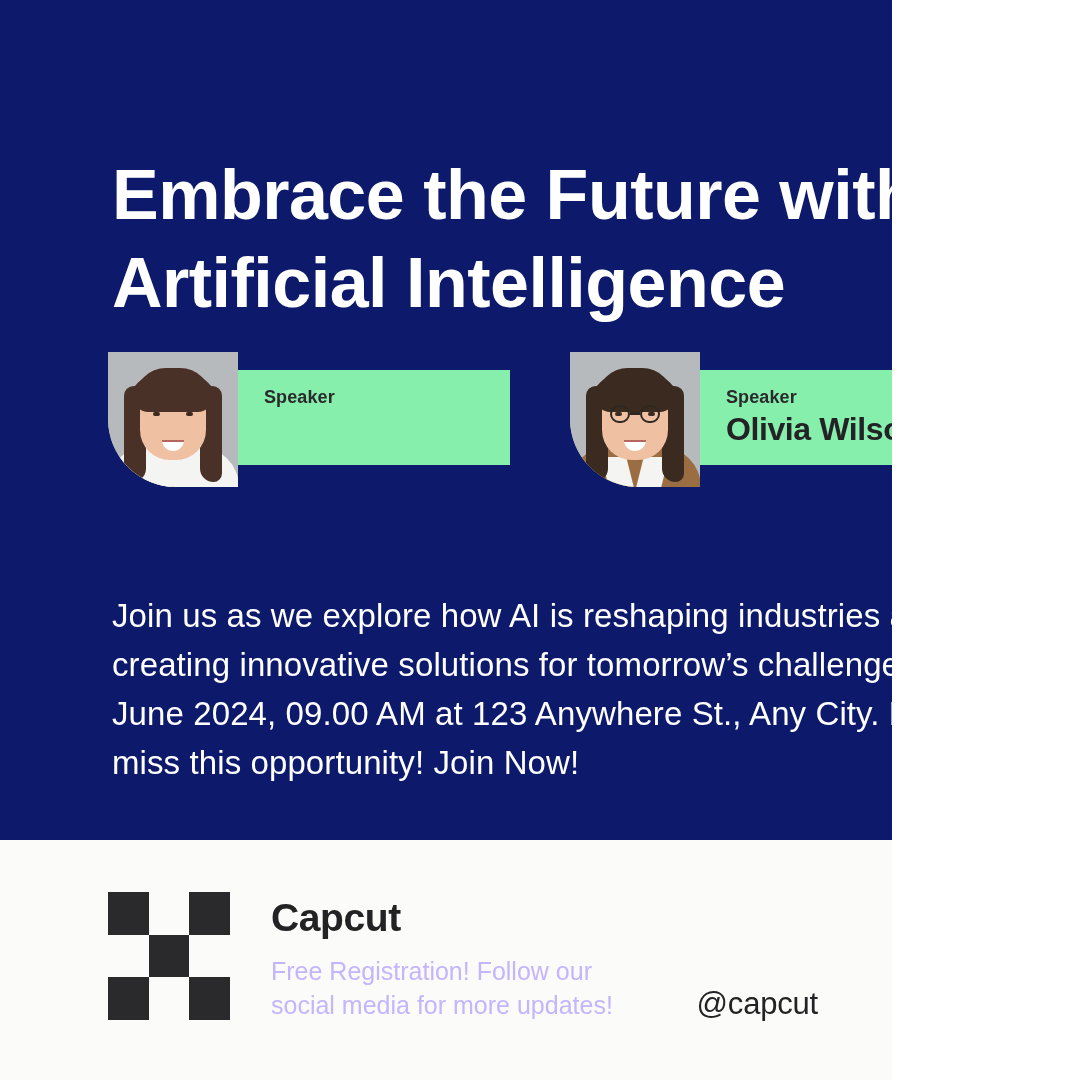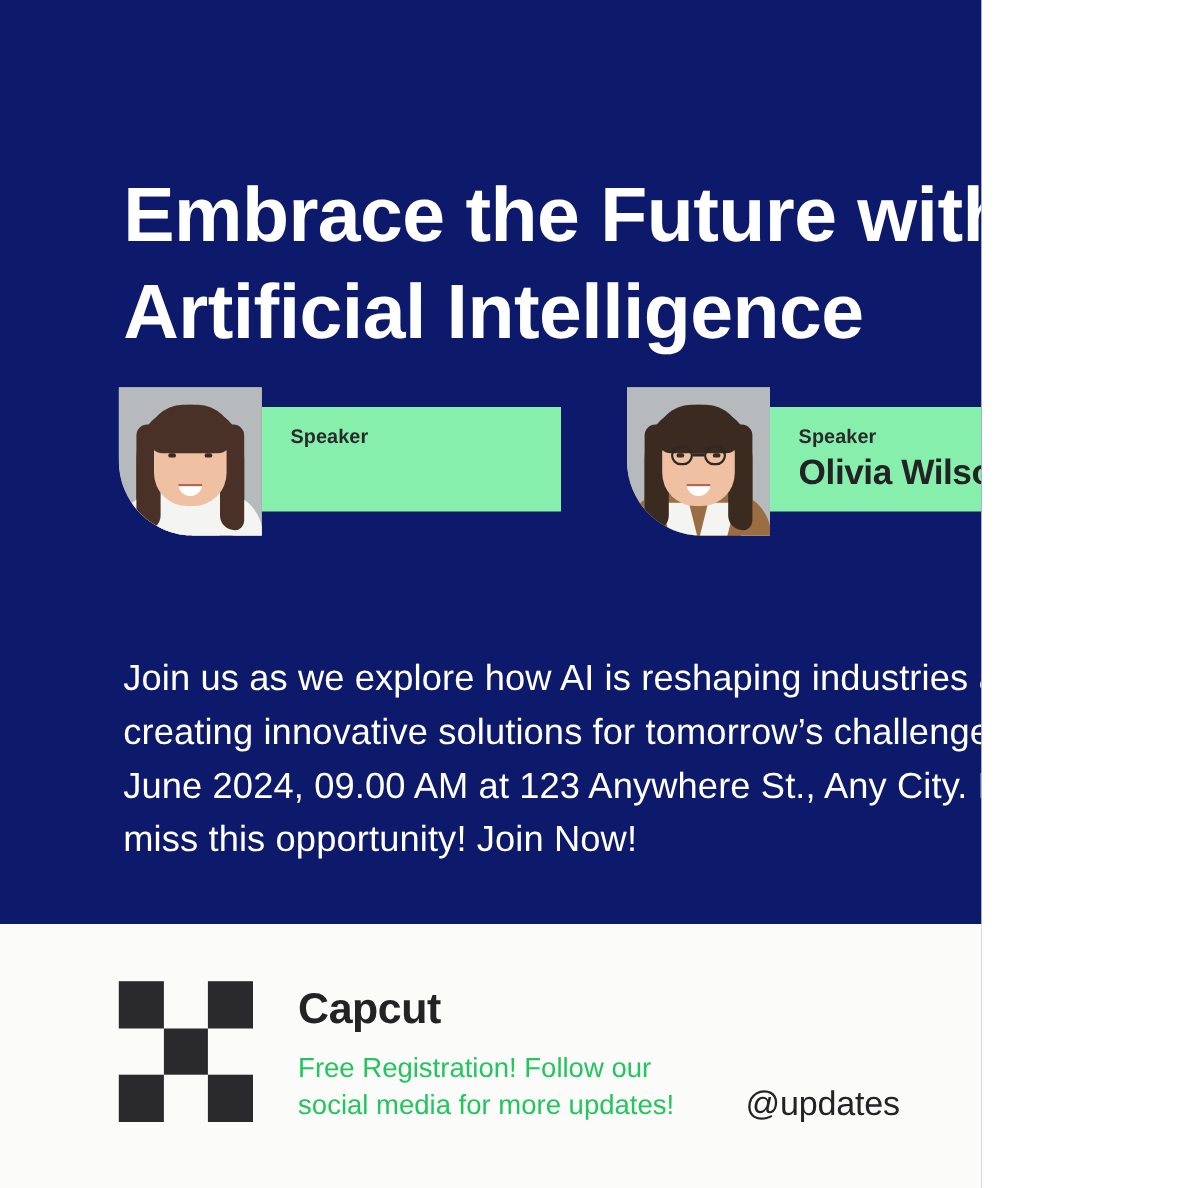--- a/index.html
+++ b/index.html
@@ -265,21 +265,21 @@
   }
   .brand-name {
     color: #232326;
     font-size: 39px;
     font-weight: 700;
     line-height: 48px;
     letter-spacing: -0.4px;
   }
   .brand-tagline {
     margin-top: 12px;
-    color: #22c55e;
+    color: #c4b5fd;
     font-size: 25px;
     font-weight: 400;
     line-height: 34px;
     white-space: pre-line;
   }
 
   .handle {
     position: absolute;
     right: 74px;
     top: 985px;
@@ -366,15 +366,15 @@
     <div class="logo-cell"></div>
     <div class="logo-cell on"></div>
   </div>
 
   <div class="brand-block">
     <div class="brand-name">Capcut</div>
     <div class="brand-tagline">Free Registration! Follow our
 social media for more updates!</div>
   </div>
 
-  <div class="handle">@updates</div>
+  <div class="handle">@capcut</div>
 
 </div>
 
 </body></html>

